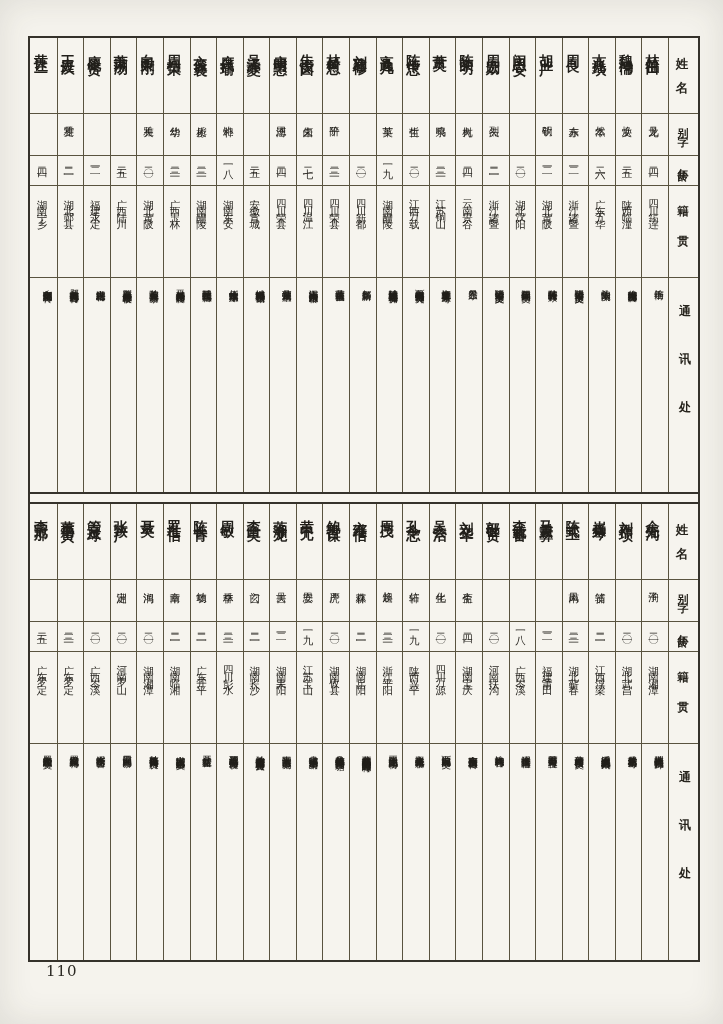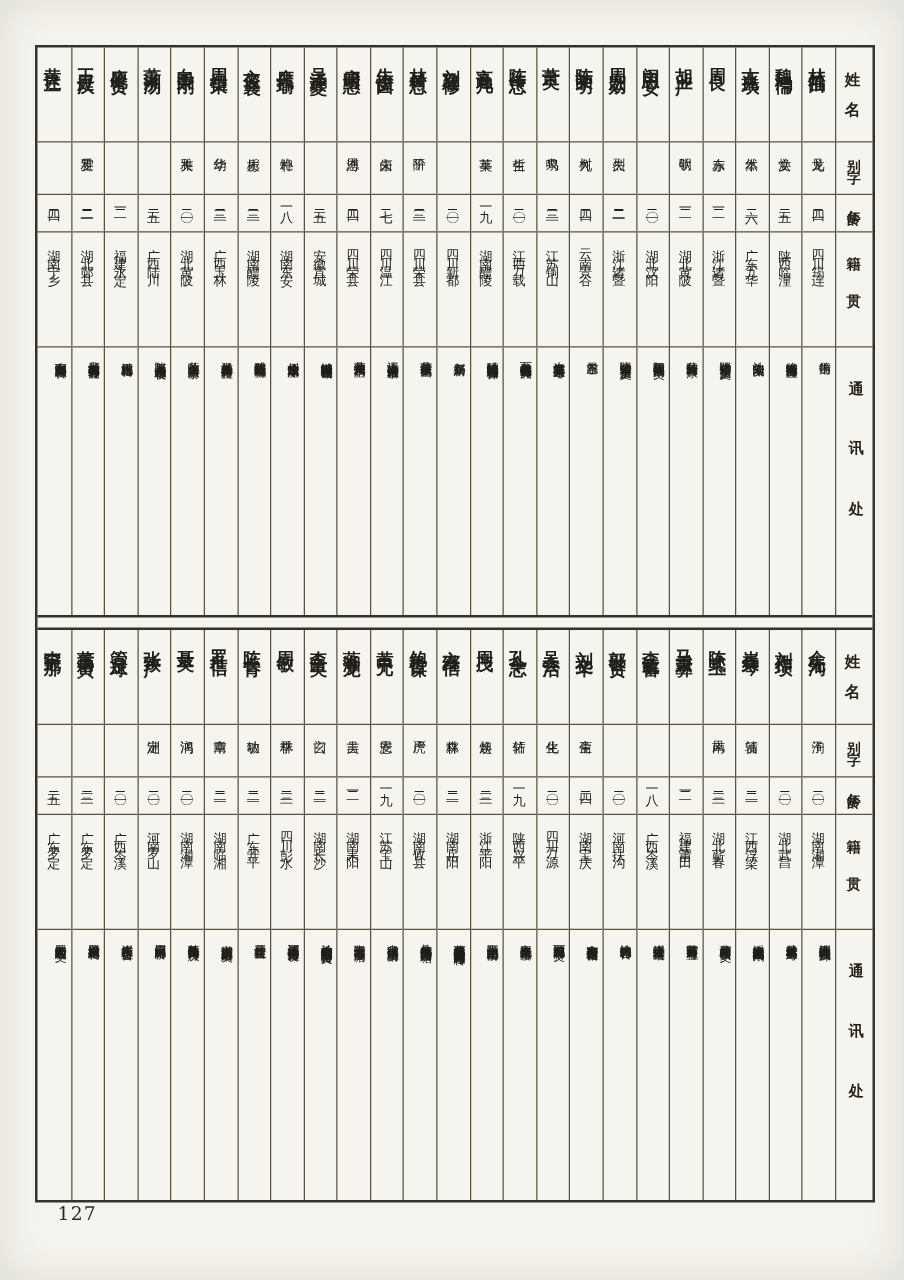--- a/index.html
+++ b/index.html
@@ -470,14 +470,14 @@
 
   <div class="col person-col">
     <div class="cell name-cell">李冠那</div>
     <div class="cell alias-cell"></div>
     <div class="cell age-cell">二五</div>
     <div class="cell origin-cell">广东罗定</div>
     <div class="cell address-cell">罗定外间街和泰成转交</div>
   </div>
 </section>
   </div>
-  <div class="page-number">127</div>
+  <div class="page-number">110</div>
 </div>
 
 </body></html>

